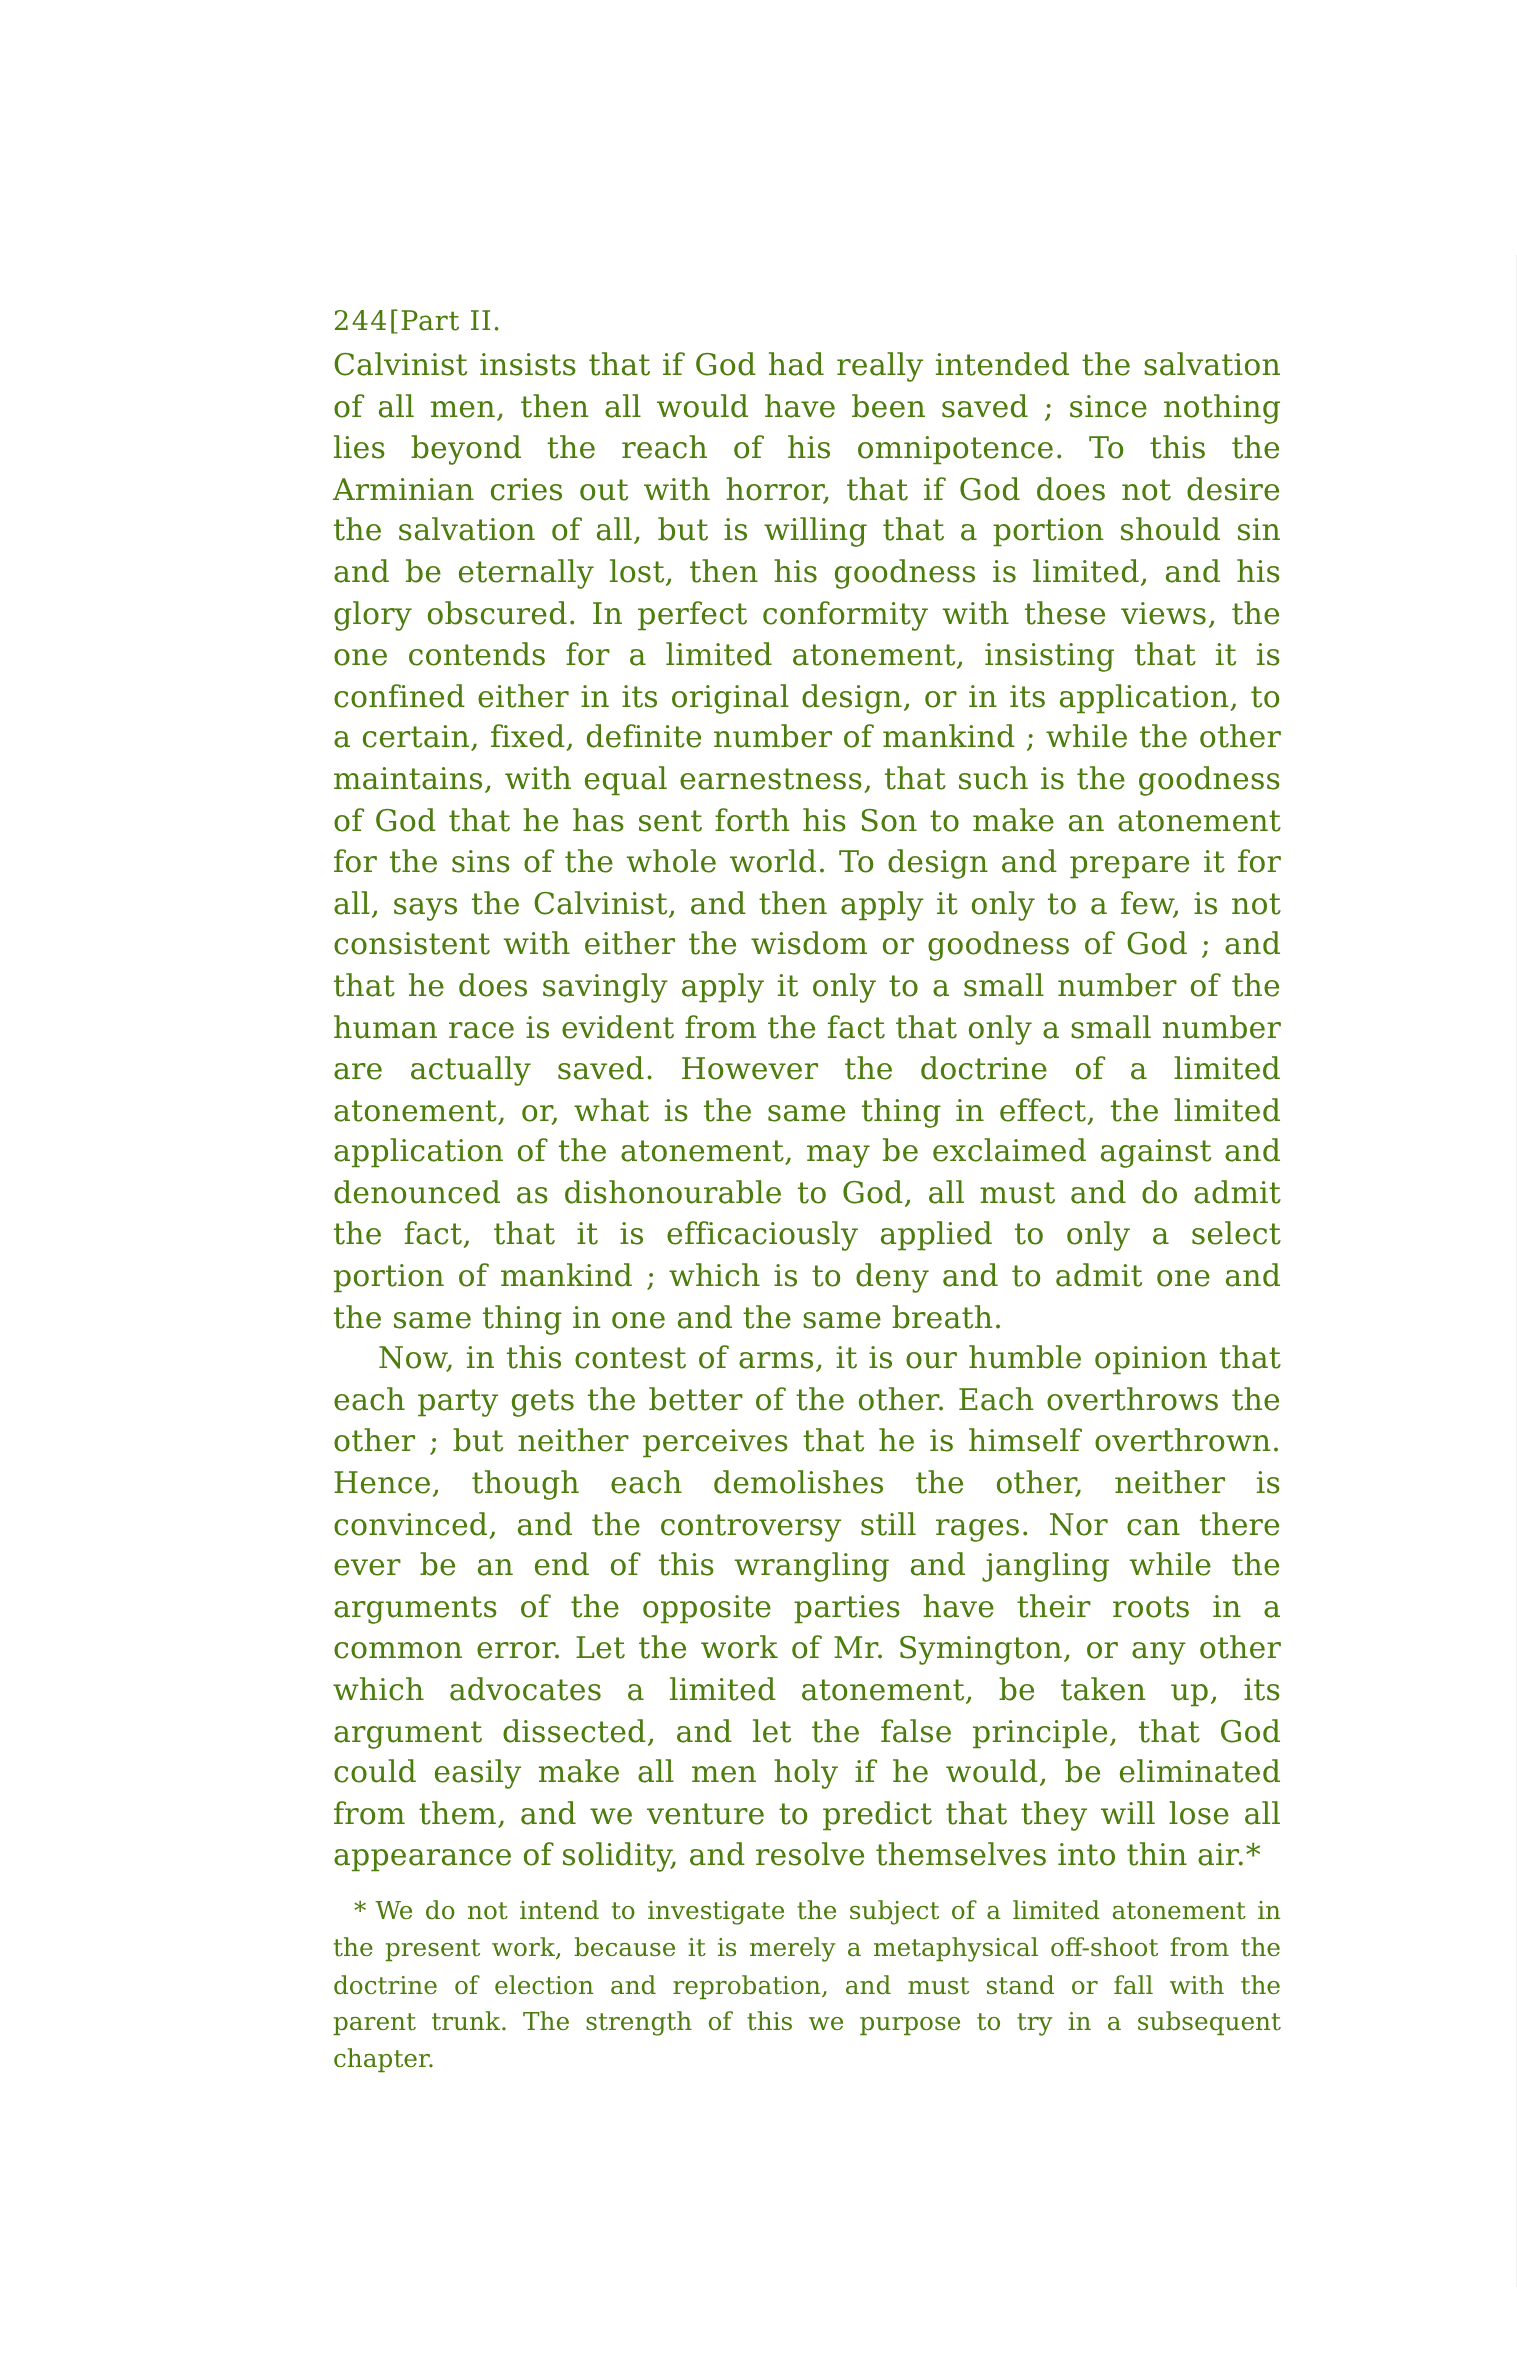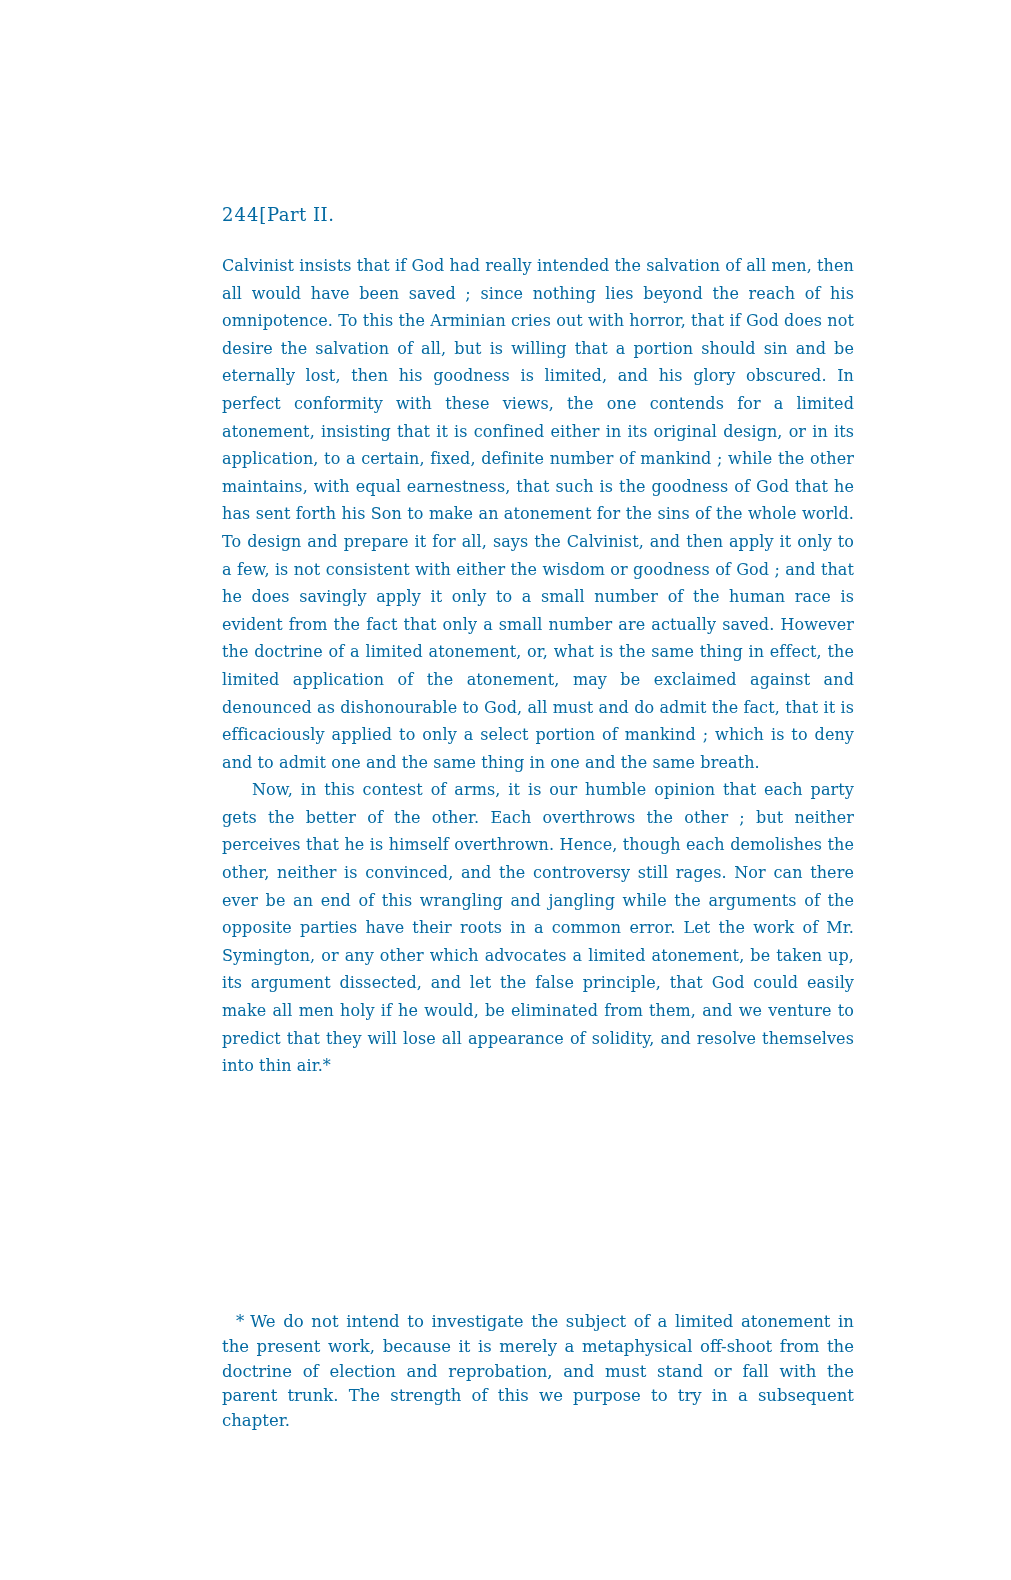--- a/index.html
+++ b/index.html
@@ -5,21 +5,21 @@
   html, body {
     margin: 0;
     padding: 0;
     background: #e8e8e8;
   }
   .page {
     position: relative;
     width: 1011px;
     height: 1580px;
     background: #ffffff;
-    color: #0369a1;
+    color: #4d7c0f;
     font-family: "DejaVu Serif", serif;
     overflow: hidden;
   }
   .header {
     position: absolute;
     top: 204px;
     left: 222px;
     width: 630px;
     display: flex;
     align-items: baseline;
@@ -36,44 +36,43 @@
     letter-spacing: 2px;
     word-spacing: 9px;
     white-space: nowrap;
   }
   .part {
     flex: 0 0 auto;
     letter-spacing: 0.5px;
   }
   .textblock {
     position: absolute;
-    top: 252px;
+    top: 230px;
     left: 222px;
     width: 632px;
-    font-size: 16px;
+    font-size: 20px;
     line-height: 27.6px;
     text-align: justify;
     letter-spacing: 0.1px;
   }
   .textblock p {
     margin: 0;
     padding: 0;
   }
   .textblock p.indent {
     text-indent: 30px;
   }
   .footnote {
     position: absolute;
     top: 1262px;
     left: 222px;
     width: 632px;
     font-size: 16.5px;
     line-height: 24.8px;
     text-align: justify;
-    margin-top: 48px;
   }
   .footnote p {
     margin: 0;
     text-indent: 14px;
   }
   .fn-marker {
     padding-right: 6px;
   }
 </style>
 </head>

